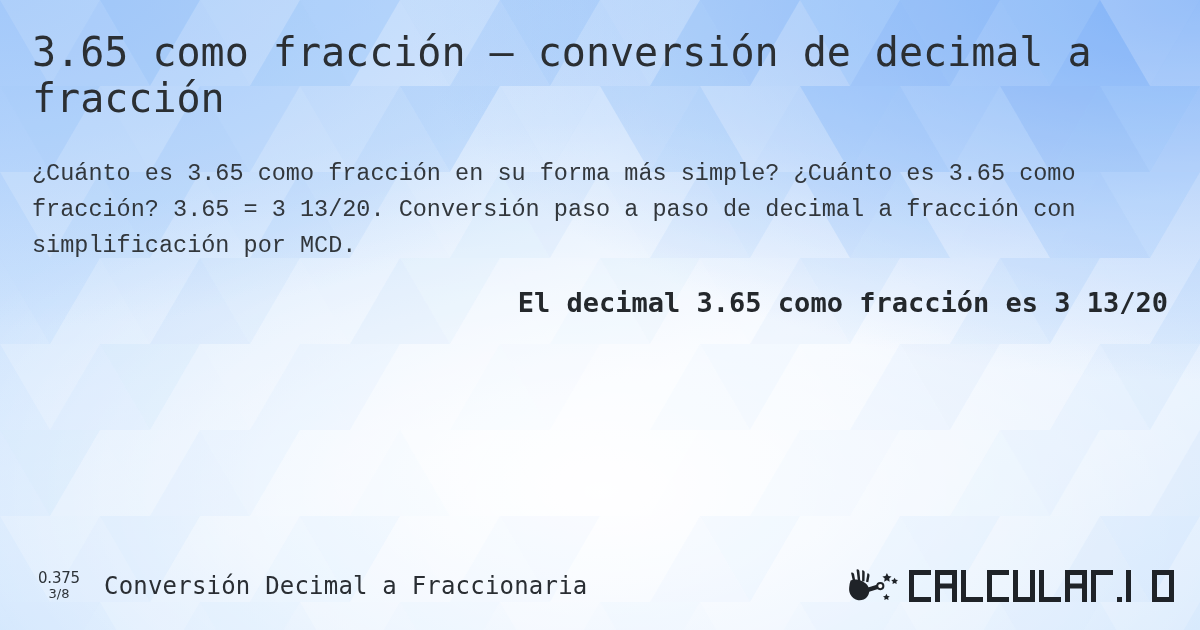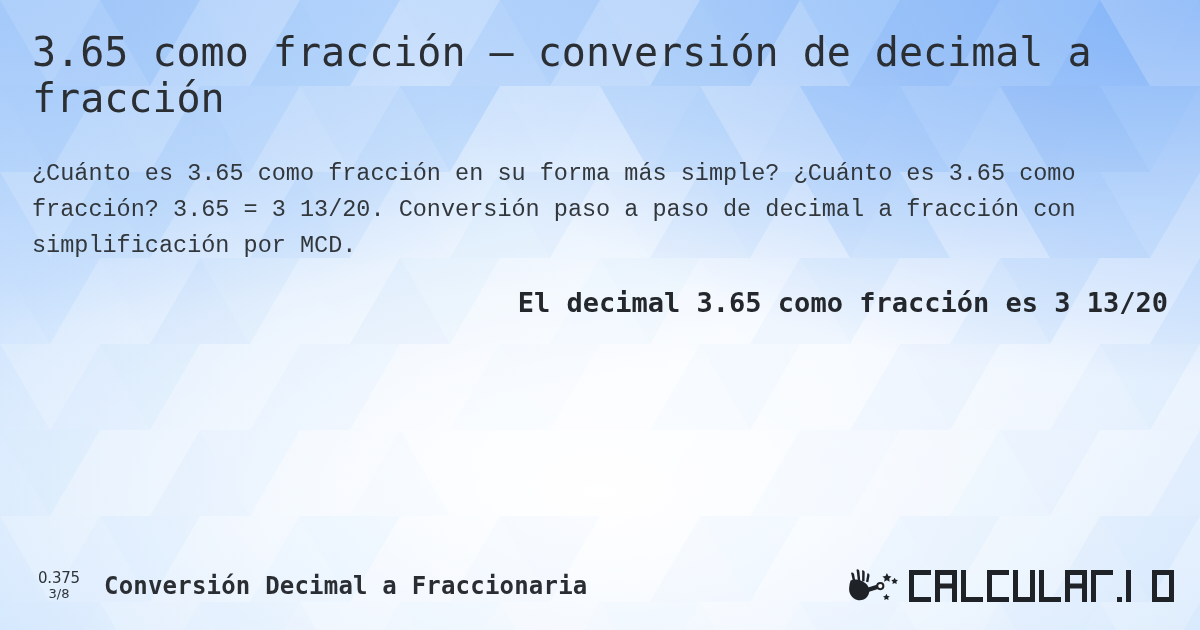--- a/index.html
+++ b/index.html
@@ -105,21 +105,21 @@
     width: 62px;
     flex: 0 0 auto;
     text-align: right;
   }
   .fraction-icon .dec { font-size: 15px; letter-spacing: -0.2px; }
   .fraction-icon .frc { font-size: 13px; letter-spacing: 0px; }
 
   .footer-title {
     margin-left: 14px;
     font-size: 24px;
-    font-weight: 700;
+    font-weight: 400;
     color: #2a2e33;
     letter-spacing: 0.2px;
     font-family: "DejaVu Sans Mono", "Liberation Mono", monospace;
     white-space: nowrap;
   }
 
   .spacer { flex: 1 1 auto; }
 
   .brand {
     display: flex;

